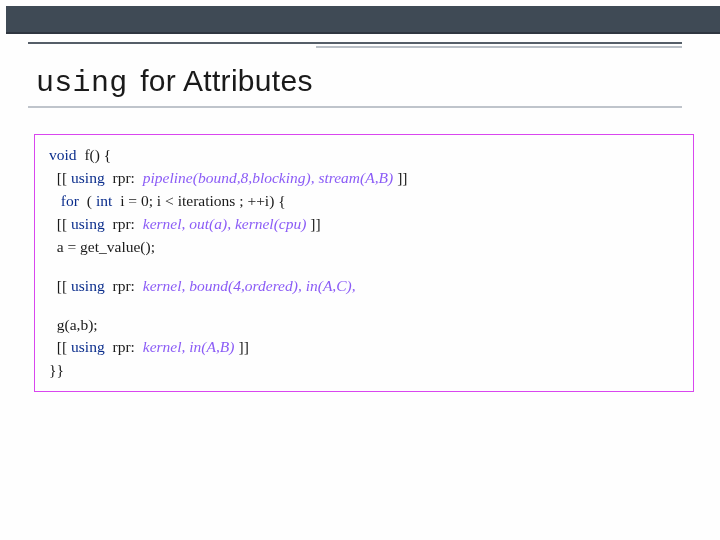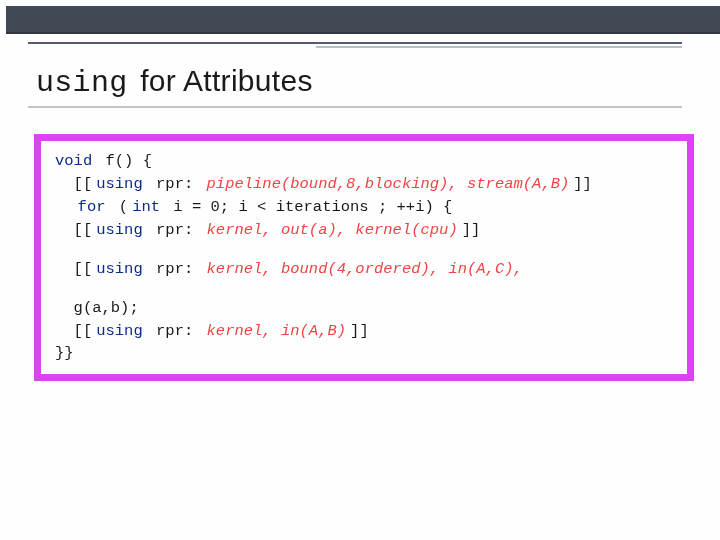--- a/index.html
+++ b/index.html
@@ -50,51 +50,52 @@
     left: 22px;
     right: 40px;
     height: 2px;
     background: #bfc4cb;
   }
   .codebox {
     position: absolute;
     top: 128px;
     left: 28px;
     right: 28px;
-    border: 7px solid #d946ef;
+    border: 1px solid #d946ef;
     padding: 8px 18px 8px 10px;
-    font-family: Liberation Mono, monospace;
+    font-family: Liberation Serif, serif;
     font-size: 15.5px;
     line-height: 1.35;
     color: #1a1a1a;
   }
   .codebox .line { white-space: pre; }
   .kw   { color: #0a2d8c; }  
   .attr { color: #0a2d8c; }  
-  .ital { color: #ef4444; font-style: italic; }
+  .ital { color: #8b5cf6; font-style: italic; }
   .block-gap { height: 14px; }
 </style>
 </head>
 <body>
 
 <div class="topbar"></div>
 <div class="underline1"></div>
 <div class="underline2"></div>
 
 <div class="title">
   <span class="mono">using</span><span> for Attributes</span>
 </div>
 <div class="title-rule"></div>
 
 <div class="codebox">
 
   <div class="line"><span class="kw">void</span><span> f() {</span></div>
   <div class="line"><span>  [[</span><span class="attr">using</span><span> rpr: </span><span class="ital">pipeline(bound,8,blocking), stream(A,B)</span><span>]]</span></div>
   <div class="line"><span>  </span><span class="kw">for</span><span> (</span><span class="kw">int</span><span> i = 0; i &lt; iterations ; ++i) {</span></div>
   <div class="line"><span>  [[</span><span class="attr">using</span><span> rpr: </span><span class="ital">kernel, out(a), kernel(cpu)</span><span>]]</span></div>
+  <div class="line"><span>  a = get_value();</span></div>
 
   <div class="block-gap"></div>
 
   <div class="line"><span>  [[</span><span class="attr">using</span><span> rpr: </span><span class="ital">kernel, bound(4,ordered), in(A,C),</span></div>
 
   <div class="block-gap"></div>
 
   <div class="line"><span>  g(a,b);</span></div>
   <div class="line"><span>  [[</span><span class="attr">using</span><span> rpr: </span><span class="ital">kernel, in(A,B)</span><span>]]</span></div>
   <div class="line"><span>}}</span></div>

